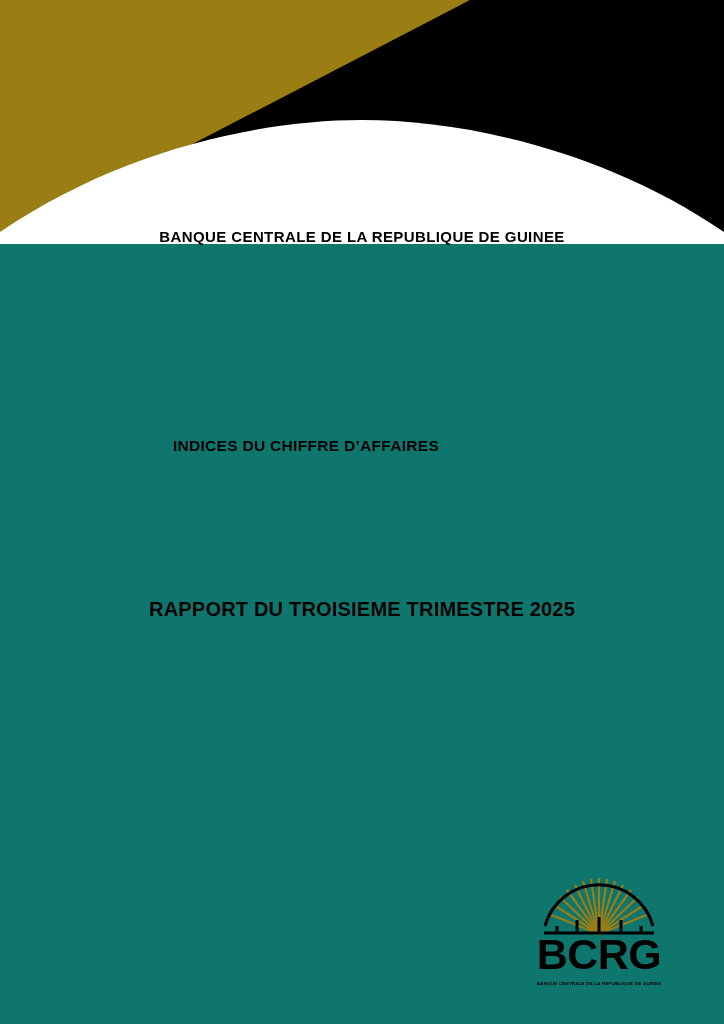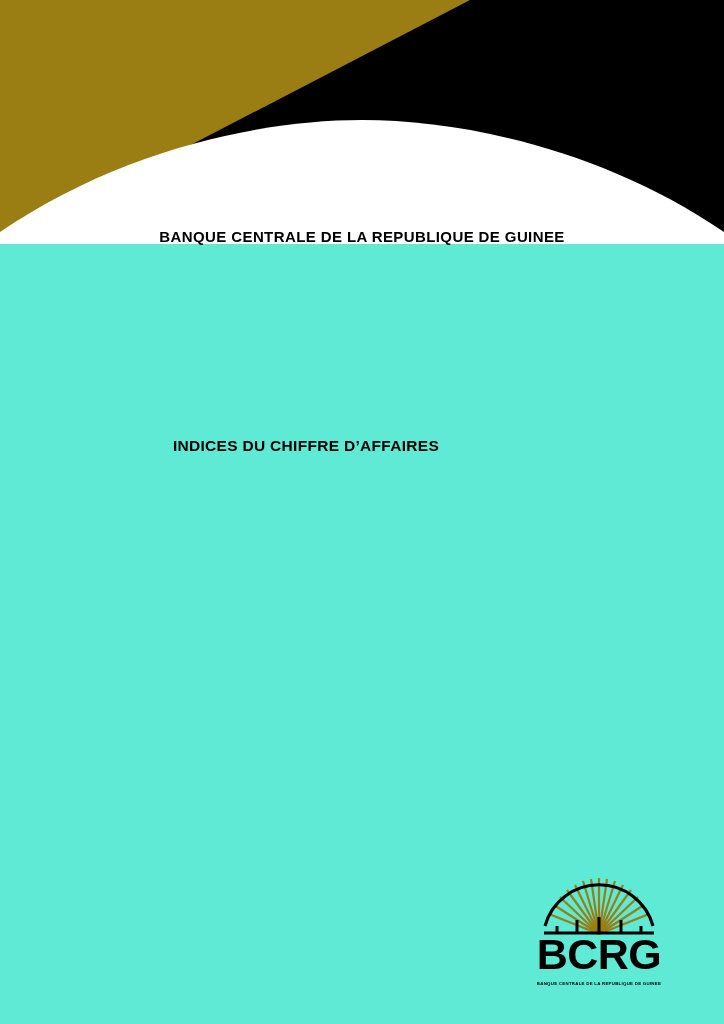--- a/index.html
+++ b/index.html
@@ -7,21 +7,21 @@
     padding: 0;
     background: #ffffff;
   }
   body {
     font-family: "Liberation Sans", sans-serif;
   }
   .page {
     position: relative;
     width: 724px;
     height: 1024px;
-    background: #5eead4;
+    background: #0f766e;
     overflow: hidden;
   }
 
   
   .header-art {
     position: absolute;
     top: 0;
     left: 0;
     width: 724px;
     height: 244px;
@@ -121,20 +121,21 @@
       <path d="M0,244 L0,232 C120,150 260,120 362,120 C464,120 604,150 724,232 L724,244 Z" fill="#ffffff"></path>
 
       <polygon points="668,244 724,244 724,232" fill="#ffffff"></polygon>
     </svg>
   </div>
 
   <div class="bank-name">BANQUE CENTRALE DE LA REPUBLIQUE DE GUINEE</div>
 
   <div class="report-subject">INDICES DU CHIFFRE D’AFFAIRES</div>
 
+  <div class="report-title">RAPPORT DU TROISIEME TRIMESTRE 2025</div>
 
   <div class="logo">
     <div class="logo-mark">
       <svg width="116" height="62" viewBox="0 0 116 62" xmlns="http://www.w3.org/2000/svg">
         <g stroke="#9a7d13" stroke-width="2.2" fill="none">
           <line x1="58" y1="58" x2="58" y2="2"></line>
           <line x1="58" y1="58" x2="50" y2="3"></line>
           <line x1="58" y1="58" x2="66" y2="3"></line>
           <line x1="58" y1="58" x2="42" y2="5"></line>
           <line x1="58" y1="58" x2="74" y2="5"></line>

